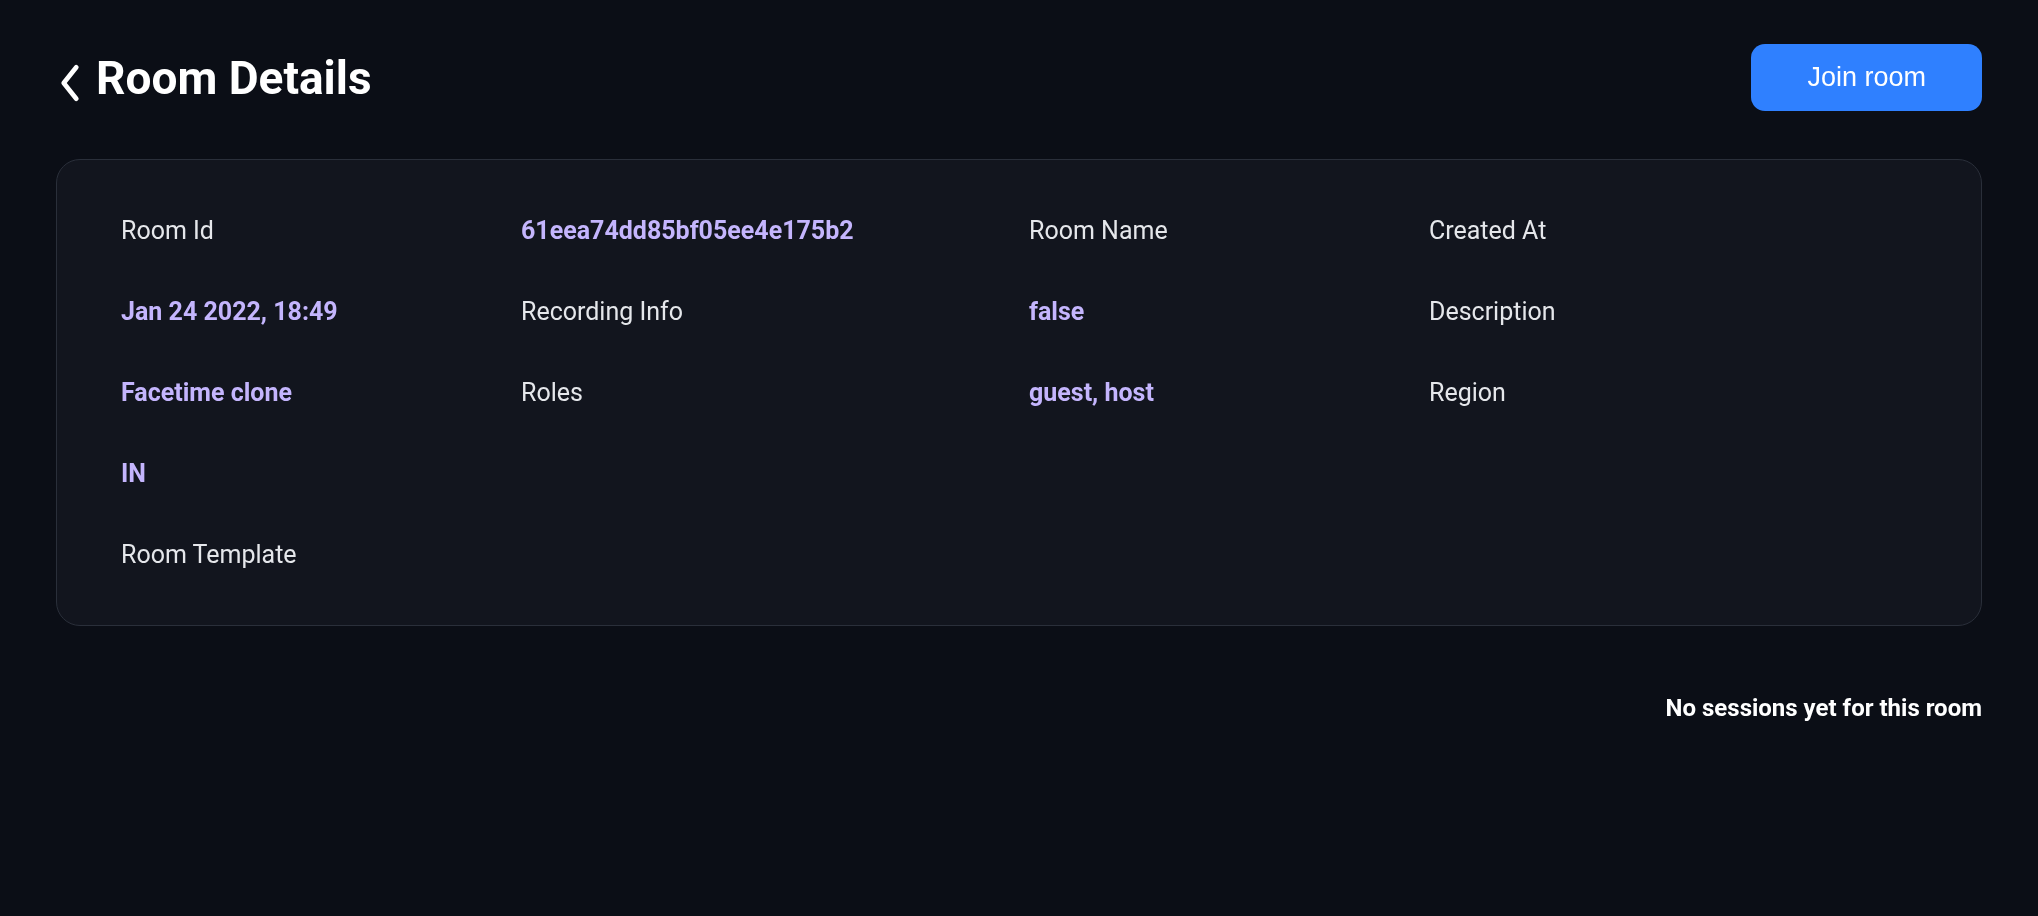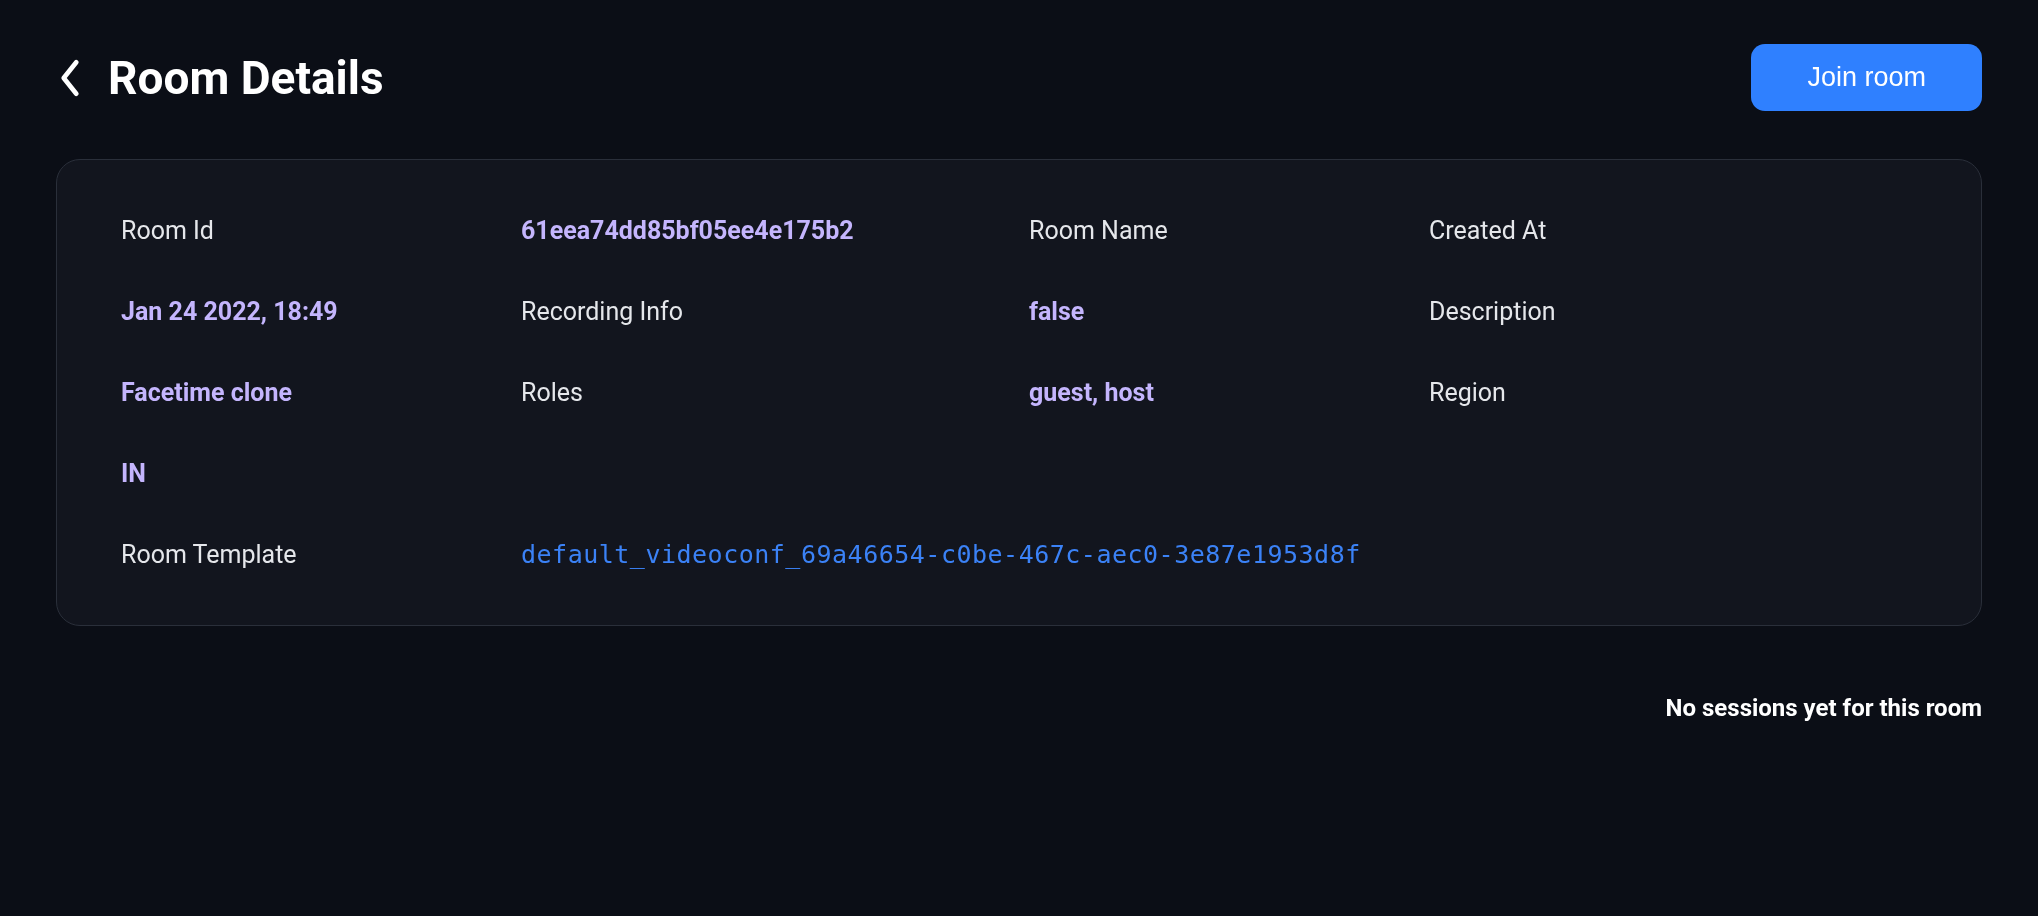--- a/index.html
+++ b/index.html
@@ -16,22 +16,22 @@
       padding: 44px 56px;
     }
     .header {
       display: flex;
       justify-content: space-between;
       align-items: center;
       margin-bottom: 48px;
     }
     .header-left {
       display: flex;
-      align-items: center;
-      gap: 24px;
+      align-items: flex-end;
+      gap: 12px;
     }
     .back-icon {
       display: inline-flex;
       align-items: center;
       justify-content: center;
       cursor: pointer;
     }
     .back-icon svg {
       width: 28px;
       height: 44px;
@@ -127,20 +127,17 @@
     <div class="value">Facetime clone</div>
     <div class="label">Roles</div>
     <div class="value">guest,  host</div>
 
     <div class="label">Region</div>
     <div class="value">IN</div>
     <div></div>
     <div></div>
 
     <div class="label full-row-label">Room Template</div>
-    <div class="full-row-value">
-      <a href="#" class="template-link">default_videoconf_69a46654-c0be-467c-aec0-3e87e1953d8f</a>
-    </div>
 
   </div>
 </div>
 
 <div class="sessions-message">No sessions yet for this room</div>
 
 </body></html>

